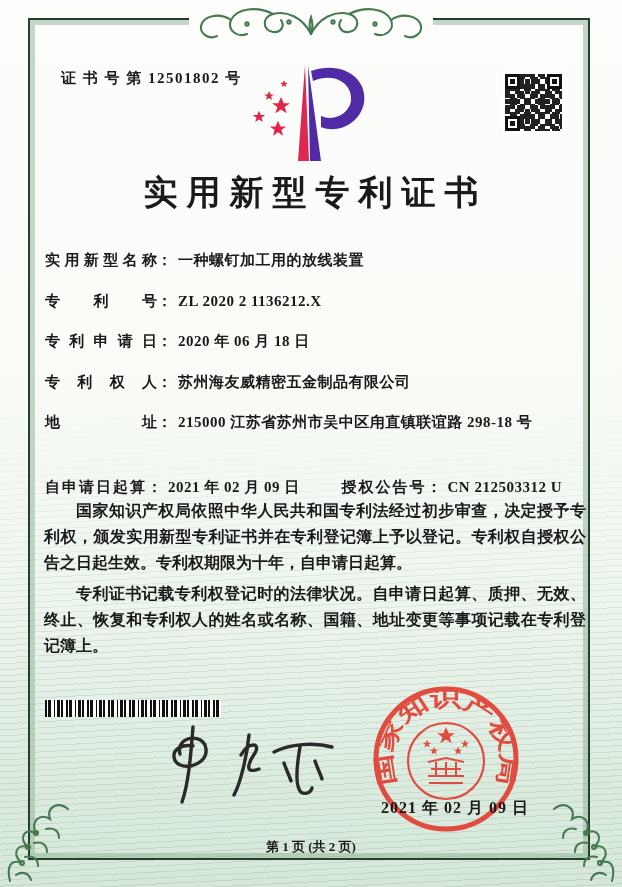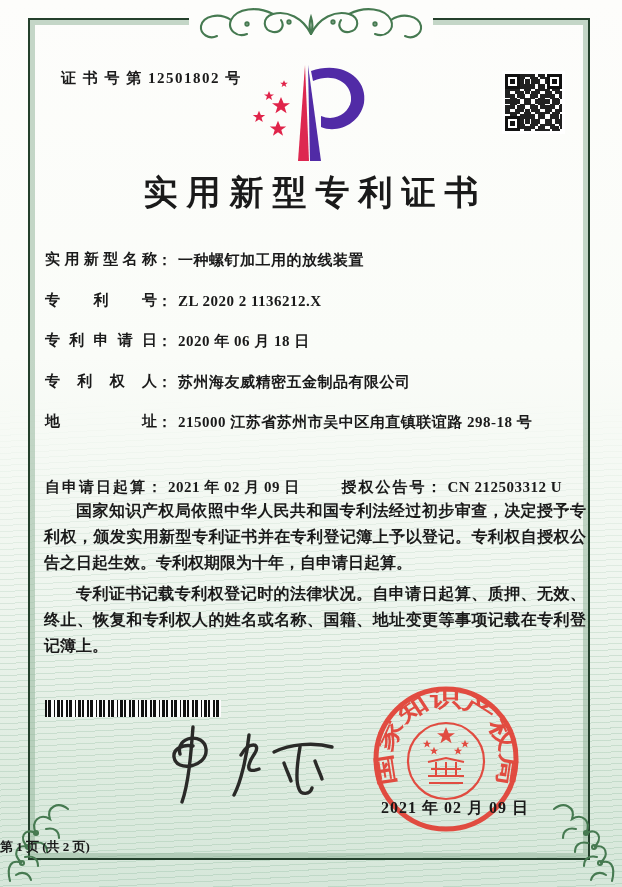--- a/index.html
+++ b/index.html
@@ -23,37 +23,37 @@
   .qr-noise{position:absolute;inset:3px;opacity:.94;
     background:repeating-conic-gradient(#141414 0% 25%,transparent 0% 50%) 0 0/10px 10px,
                repeating-conic-gradient(#141414 0% 25%,transparent 0% 50%) 5px 3px/14px 14px;}
   .finder{position:absolute;width:15px;height:15px;border:3px solid #111;background:#fff;box-sizing:border-box;}
   .finder::after{content:"";position:absolute;inset:2px;background:#111;}
   .finder.tl{left:3px;top:3px;} .finder.tr{right:3px;top:3px;} .finder.bl{left:3px;bottom:3px;}
   .title{position:absolute;left:0;right:0;top:170px;text-align:center;font-size:34px;font-weight:700;
     letter-spacing:9px;text-indent:9px;}
   .fields{position:absolute;left:45px;top:249px;right:36px;font-size:15px;font-weight:700;}
   .field-row{margin-bottom:17.5px;line-height:23px;white-space:nowrap;}
-  .field-label{display:inline-block;width:112px;text-align:justify;text-align-last:justify;vertical-align:top;font-family:Liberation Mono, monospace;}
+  .field-label{display:inline-block;width:112px;text-align:justify;text-align-last:justify;vertical-align:top;}
   .field-colon{display:inline-block;}
   .field-value{display:inline-block;margin-left:6px;letter-spacing:.5px;}
   .grant-group{display:inline-block;}
   .grant-group + .grant-group{margin-left:38px;margin-top:24px;}
   .grant-label{display:inline-block;letter-spacing:2px;}
   .body-text{position:absolute;left:44px;top:498px;right:36px;font-size:16px;font-weight:600;
     line-height:26px;text-align:justify;}
   .body-text p{margin:0 0 5px;text-indent:2em;}
   .barcode{position:absolute;left:45px;top:700px;width:176px;height:17px;
     background:repeating-linear-gradient(90deg,#101010 0 2px,#fbfbfb 2px 3px,#101010 3px 6px,#fbfbfb 6px 9px,
       #101010 9px 10px,#fbfbfb 10px 12px,#101010 12px 15px,#fbfbfb 15px 16px,#101010 16px 18px,#fbfbfb 18px 21px);}
   .signer{position:absolute;left:55px;top:746px;font-size:16px;font-weight:700;line-height:30px;}
   .signature{position:absolute;left:146px;top:722px;width:200px;height:92px;}
   .seal{position:absolute;left:371px;top:684px;width:150px;height:150px;opacity:.9;}
   .seal-date{position:absolute;left:381px;top:798px;font-size:16px;font-weight:700;letter-spacing:1px;z-index:5;}
-  .footer{position:absolute;left:0;right:0;top:838px;font-size:13px;font-weight:600;}
+  .footer{position:absolute;left:0;right:0;top:838px;text-align:center;font-size:13px;font-weight:600;}
   .green-stroke{stroke:#467a51;fill:none;stroke-width:2.1;stroke-linecap:round;}
 </style>
 </head>
 <body>
 
 <div id="certificate">
 
   <div class="texture"></div>
   <div class="frame"></div>
 

